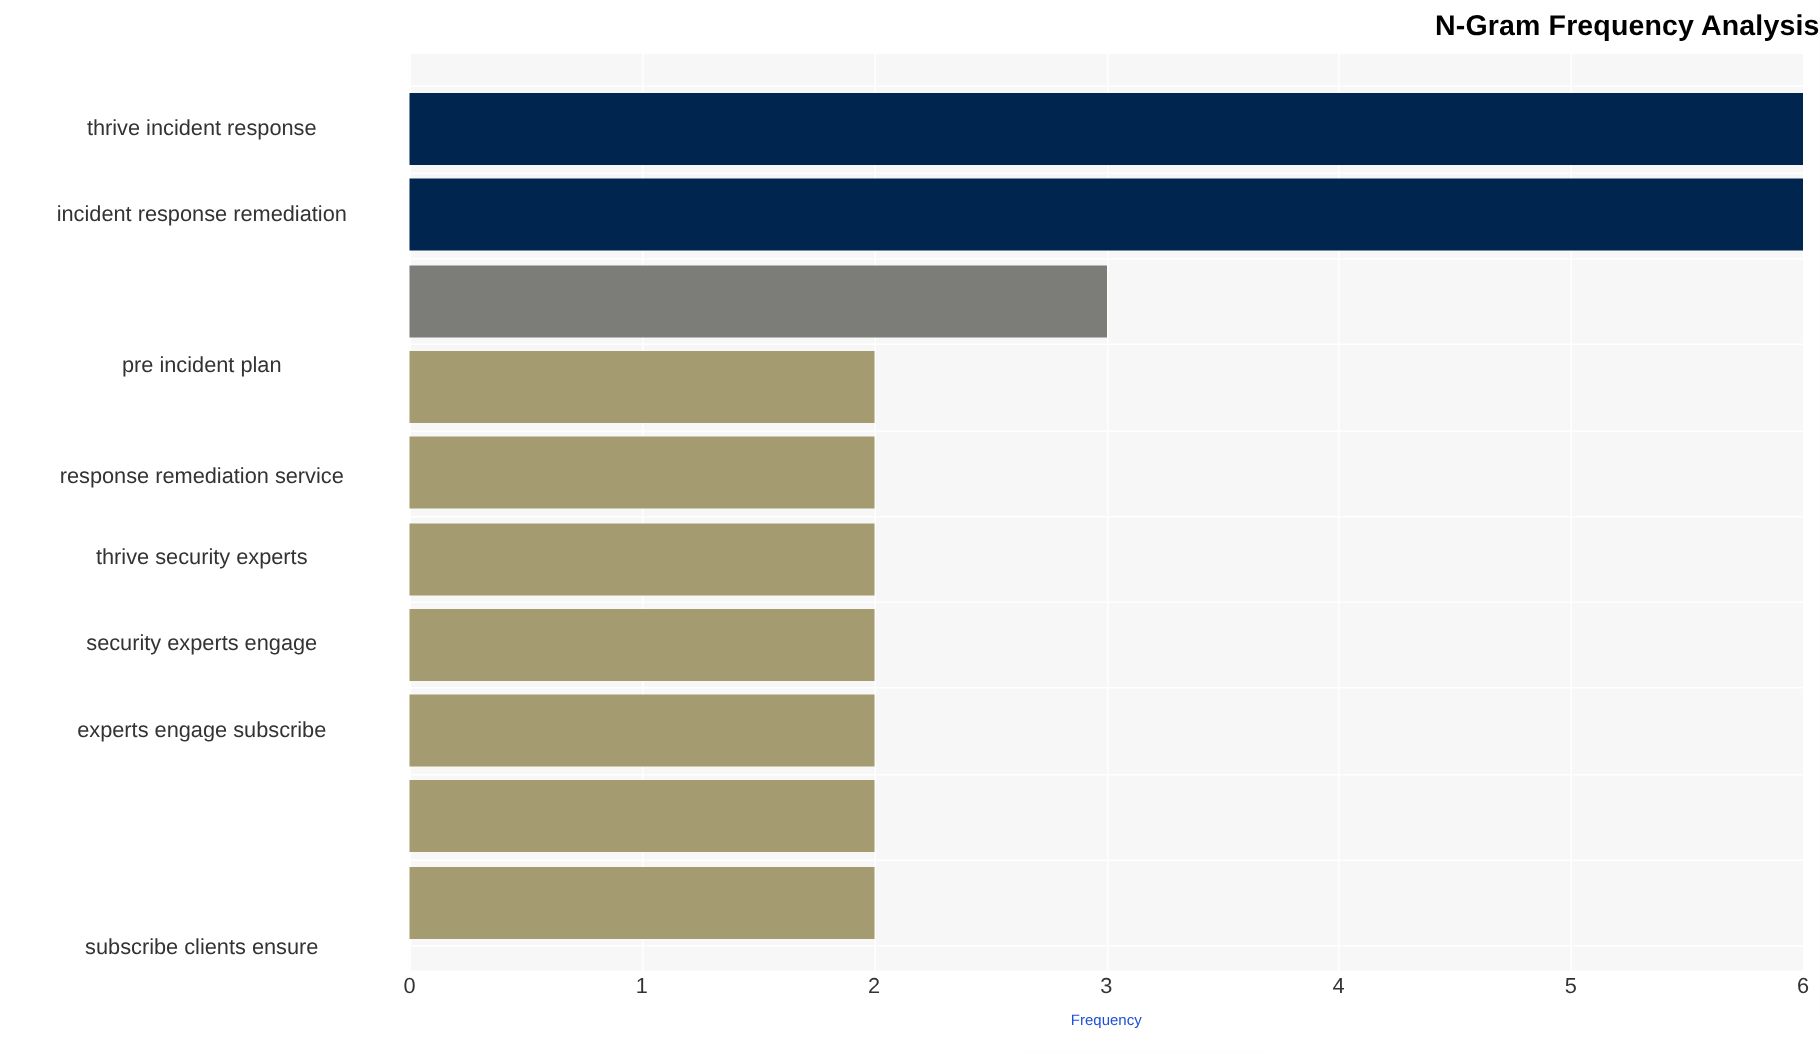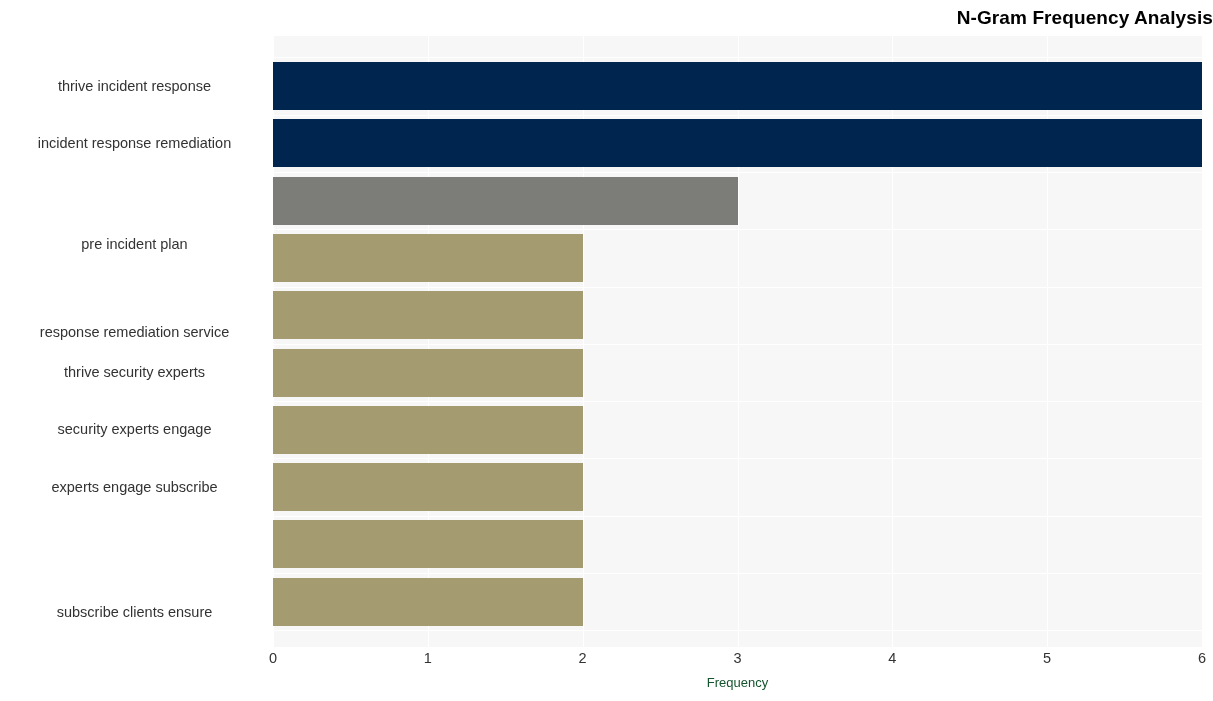--- a/index.html
+++ b/index.html
@@ -112,22 +112,22 @@
     color: #333333;
   }
 
   
   #xaxis-title {
     position: absolute;
     left: 273px;
     top: 675px;
     width: 929px;
     text-align: center;
-    font-size: 13px;
-    color: #14532d;
+    font-size: 10px;
+    color: #1d4ed8;
   }
 </style>
 </head>
 <body>
 
 <div id="figure">
 
   <div id="chart-title">N-Gram Frequency Analysis</div>
 
   <div id="plot-area">
@@ -162,25 +162,25 @@
         <div class="bar" title="experts engage subscribe: 2" style="top: 427.1px; width: 309.667px; background: rgb(165, 155, 113);"></div>
         <div class="bar" title="engage subscribe clients: 2" style="top: 484.4px; width: 309.667px; background: rgb(165, 155, 113);"></div>
         <div class="bar" title="subscribe clients ensure: 2" style="top: 541.7px; width: 309.667px; background: rgb(165, 155, 113);"></div>
       </div>
   </div>
 
   <div id="ylabels-layer">
       <div class="ylabel" style="top: 41.5px;">thrive incident response</div>
       <div class="ylabel" style="top: 98.8px;">incident response remediation</div>
       <div class="ylabel" style="top: 200px;">pre incident plan</div>
-      <div class="ylabel" style="top: 288px;">response remediation service</div>
+      <div class="ylabel" style="top: 274px;">response remediation service</div>
       <div class="ylabel" style="top: 385.3px;">security experts engage</div>
       <div class="ylabel" style="top: 328px;">thrive security experts</div>
       <div class="ylabel" style="top: 442.6px;">experts engage subscribe</div>
-      <div class="ylabel" style="top: 568px;">subscribe clients ensure</div>
+      <div class="ylabel" style="top: 588px;">subscribe clients ensure</div>
     </div>
 
   <div id="xticks-layer">
       <div class="xtick" style="left: 0px;">0</div>
       <div class="xtick" style="left: 154.833px;">1</div>
       <div class="xtick" style="left: 309.667px;">2</div>
       <div class="xtick" style="left: 464.5px;">3</div>
       <div class="xtick" style="left: 619.333px;">4</div>
       <div class="xtick" style="left: 774.167px;">5</div>
       <div class="xtick" style="left: 929px;">6</div>

